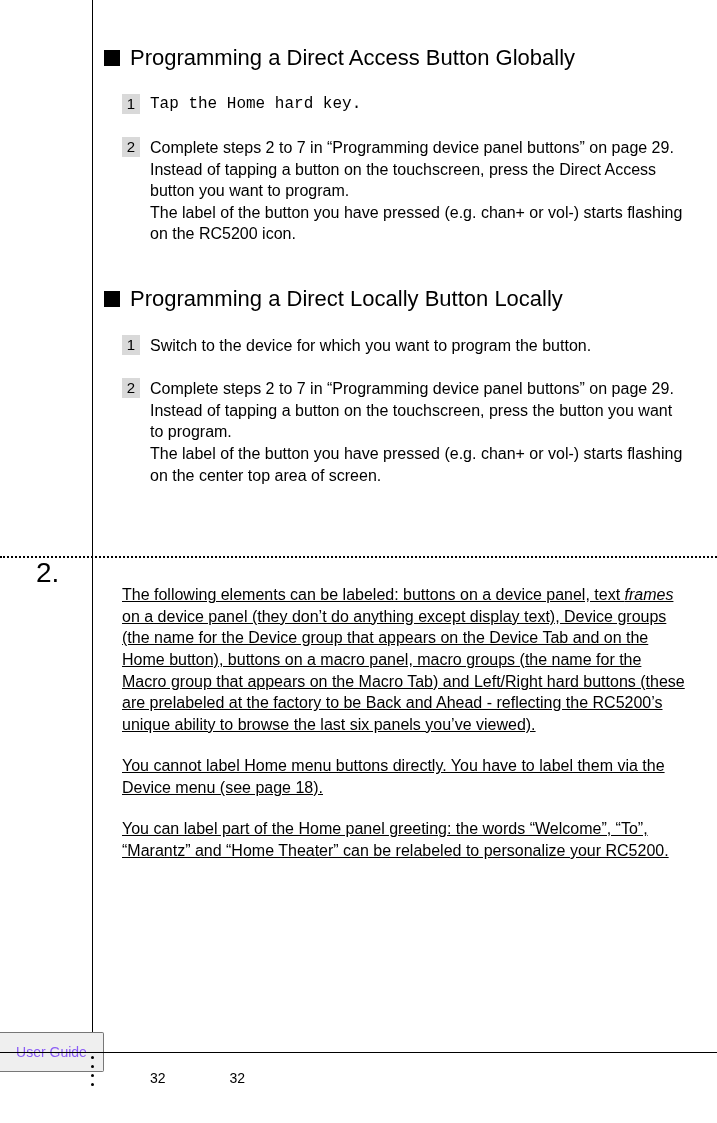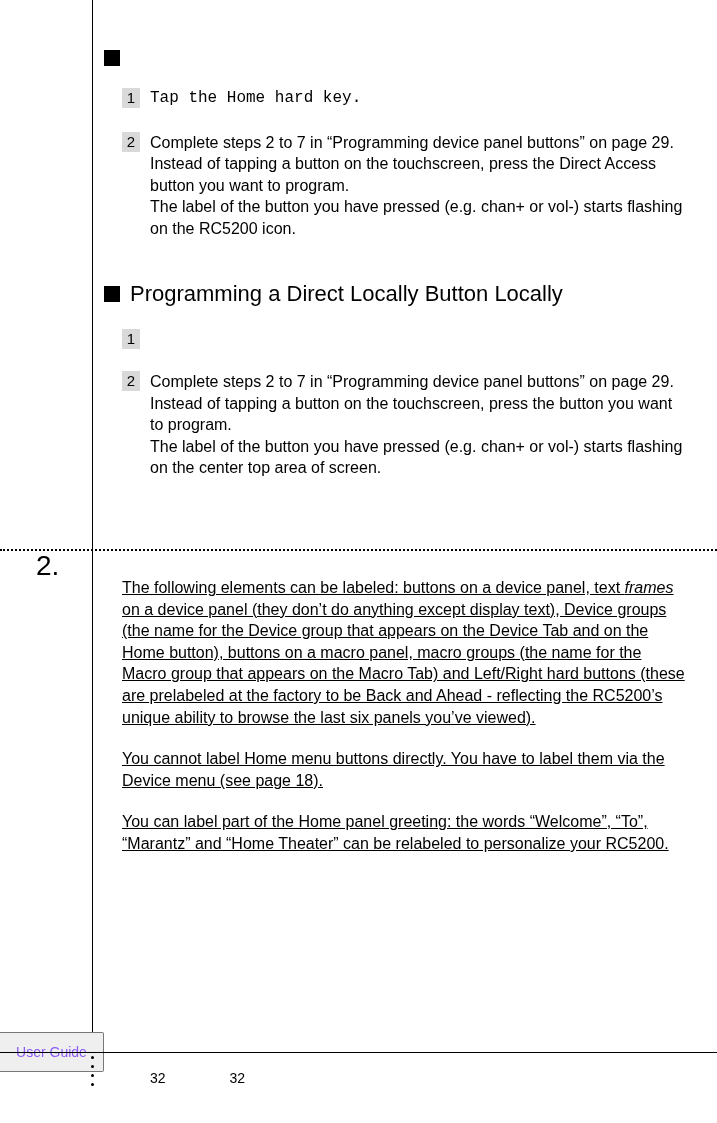--- a/index.html
+++ b/index.html
@@ -44,20 +44,21 @@
 </head>
 <body>
 
 <div class="page">
   <div class="vrule"></div>
 
   <div class="content">
 
     <div class="sub-title">
       <div class="sq"></div>
+      <div class="txt">Programming a Direct Access Button Globally</div>
     </div>
     <div class="steps">
       <div class="step">
         <div class="num">1</div>
         <div class="body" style="white-space: pre-line; font-family: Liberation Mono, monospace;">Tap the Home hard key.</div>
       </div>
       <div class="step">
         <div class="num">2</div>
         <div class="body" style="white-space: pre-line;">Complete steps 2 to 7 in “Programming device panel buttons” on page 29. Instead of tapping a button on the touchscreen, press the Direct Access button you want to program.
 The label of the button you have pressed (e.g. chan+ or vol-) starts flashing on the RC5200 icon.</div>
@@ -66,20 +67,21 @@
 
     <div class="gap-after-section"></div>
 
     <div class="sub-title">
       <div class="sq"></div>
       <div class="txt">Programming a Direct Locally Button Locally</div>
     </div>
     <div class="steps">
       <div class="step">
         <div class="num">1</div>
+        <div class="body" style="white-space: pre-line;">Switch to the device for which you want to program the button.</div>
       </div>
       <div class="step">
         <div class="num">2</div>
         <div class="body" style="white-space: pre-line;">Complete steps 2 to 7 in “Programming device panel buttons” on page 29. Instead of tapping a button on the touchscreen, press the button you want to program.
 The label of the button you have pressed (e.g. chan+ or vol-) starts flashing on the center top area of screen.</div>
       </div>
     </div>
 
     <div class="main-sec">
       <div class="main-sec-num">2.</div>

